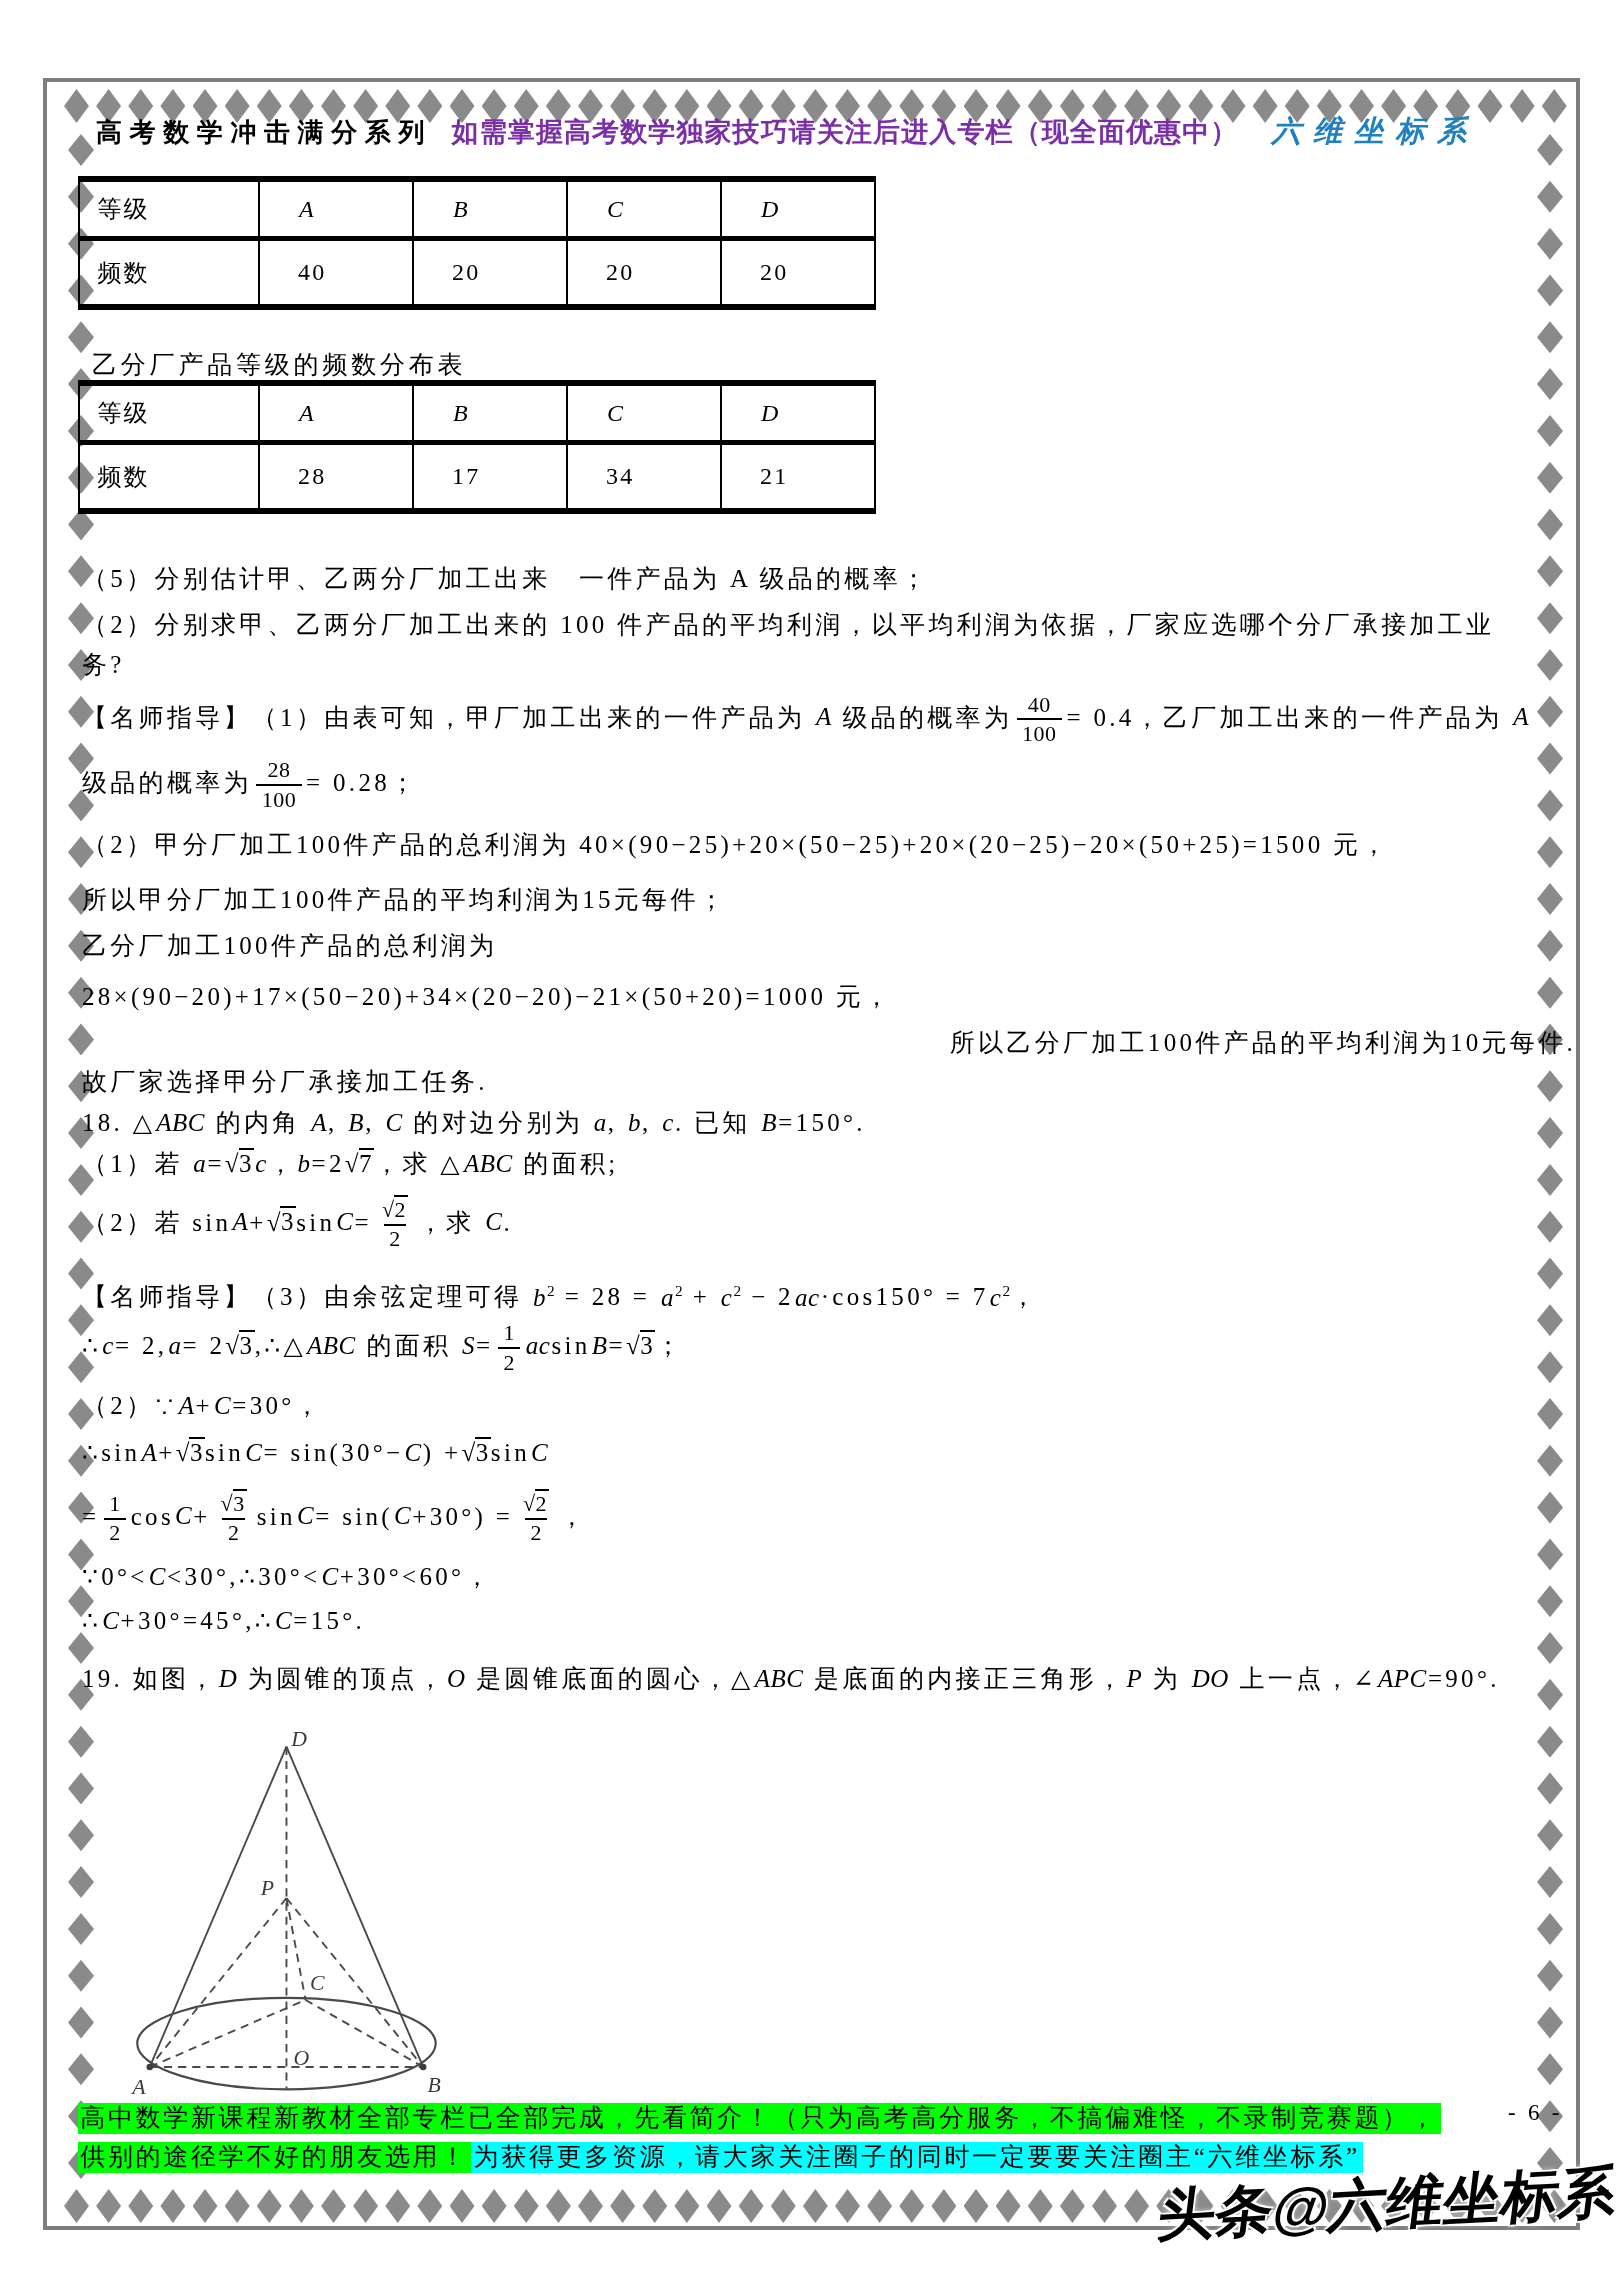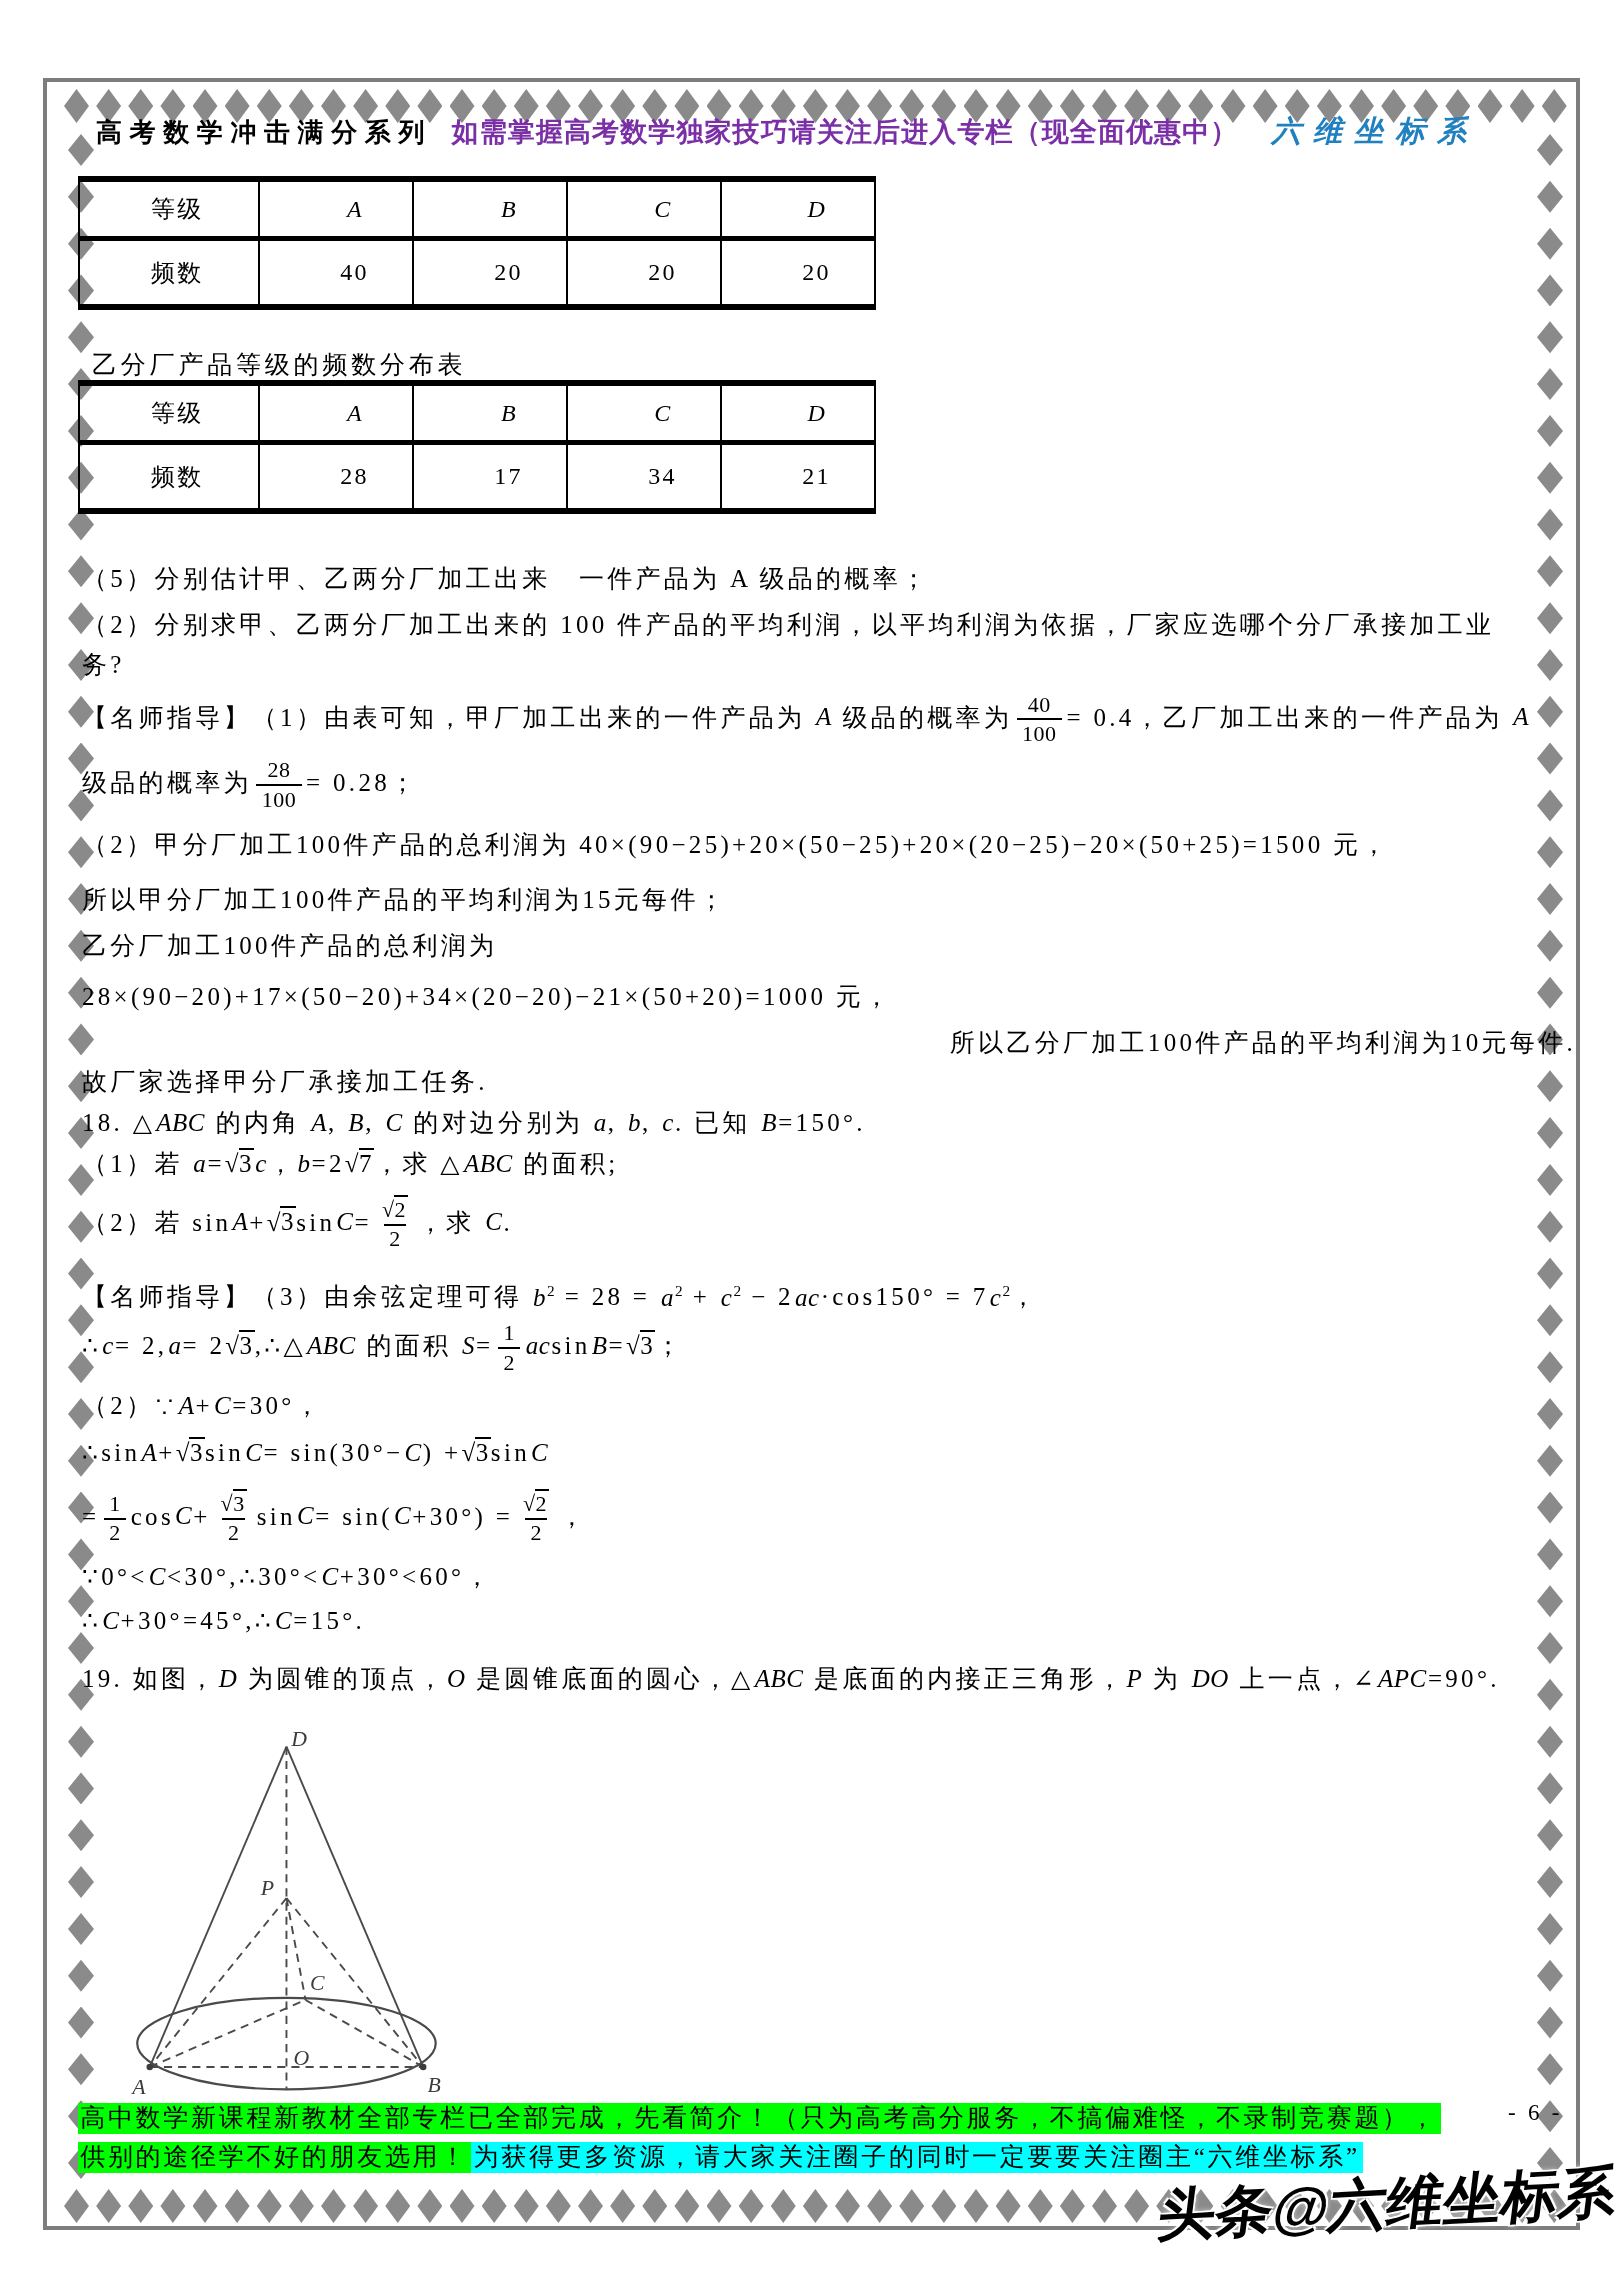--- a/index.html
+++ b/index.html
@@ -19,21 +19,21 @@
   
   .hdr{position:absolute;left:96px;top:112px;white-space:nowrap;}
   .hdr .series{font-size:26px;font-weight:bold;letter-spacing:7.6px;color:#000;}
   .hdr .promo{font-size:27px;font-weight:bold;letter-spacing:1.1px;color:var(--promo,#7a2fa6);
               font-family:"Liberation Sans","DejaVu Sans",sans-serif;margin-left:19.6px;}
   .hdr .logo{font-size:29.4px;font-weight:bold;font-style:italic;letter-spacing:12px;
              color:var(--logo,#2080c0);margin-left:33px;font-family:"Liberation Sans","DejaVu Sans",sans-serif;}
   
   .ftable{position:absolute;left:78px;border-collapse:collapse;width:798px;
           font-size:24px;letter-spacing:2.2px;table-layout:fixed;}
-  .ftable td{border-left:2.2px solid #000;border-right:2.2px solid #000;padding-left:38px;vertical-align:middle;text-align:center;}
+  .ftable td{border-left:2.2px solid #000;border-right:2.2px solid #000;padding-left:38px;vertical-align:middle;}
   .ftable td.lbl{padding-left:17.4px;}
   .ftable{border-top:6.5px solid #000;border-bottom:6.5px solid #000;}
   .ftable tr:first-child td{border-bottom:5.5px solid #000;height:52px;}
   .ftable tr:last-child td{height:61px;}
   .ftable col.c0{width:180px;}
   .mi{font-style:italic;font-family:"Liberation Serif","DejaVu Serif",serif;padding:0 1.1px;letter-spacing:0.5px;}
   .t2title{position:absolute;left:92px;top:348px;font-size:25px;letter-spacing:3.8px;}
   
   #paras{position:absolute;left:82px;top:546px;width:1494px;}
   .pline{font-size:25px;line-height:35px;letter-spacing:3.3px;white-space:nowrap;}

